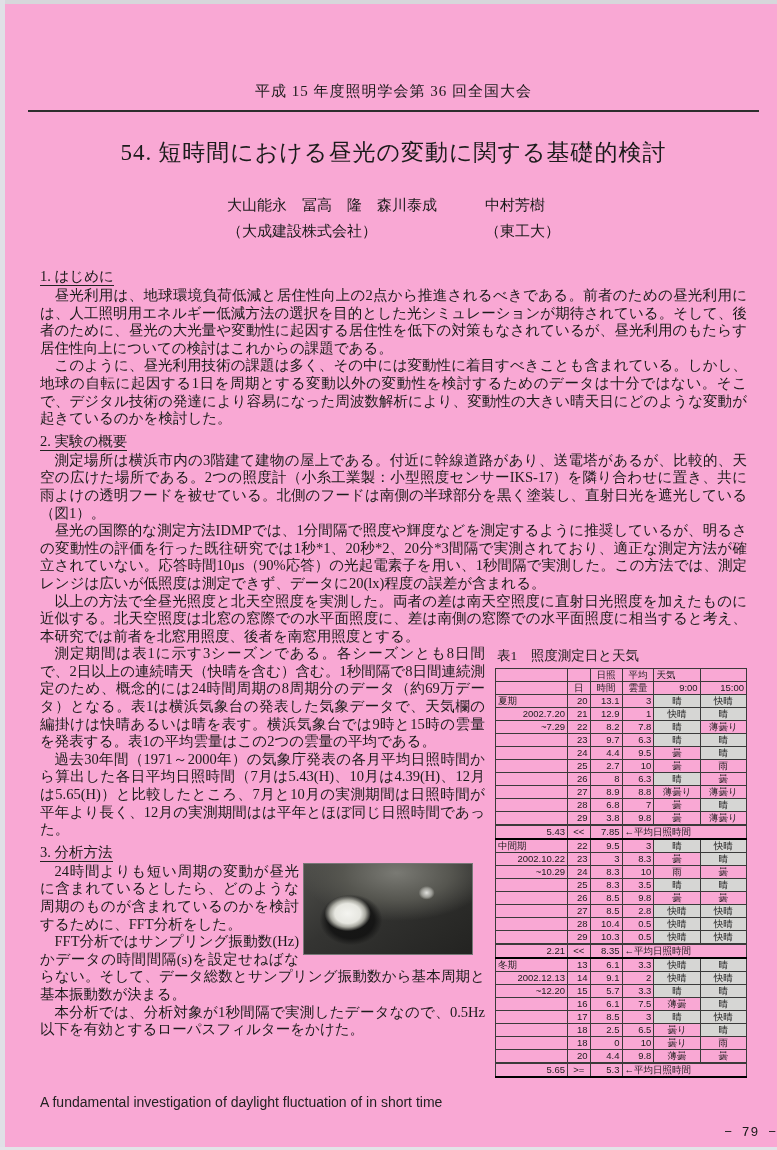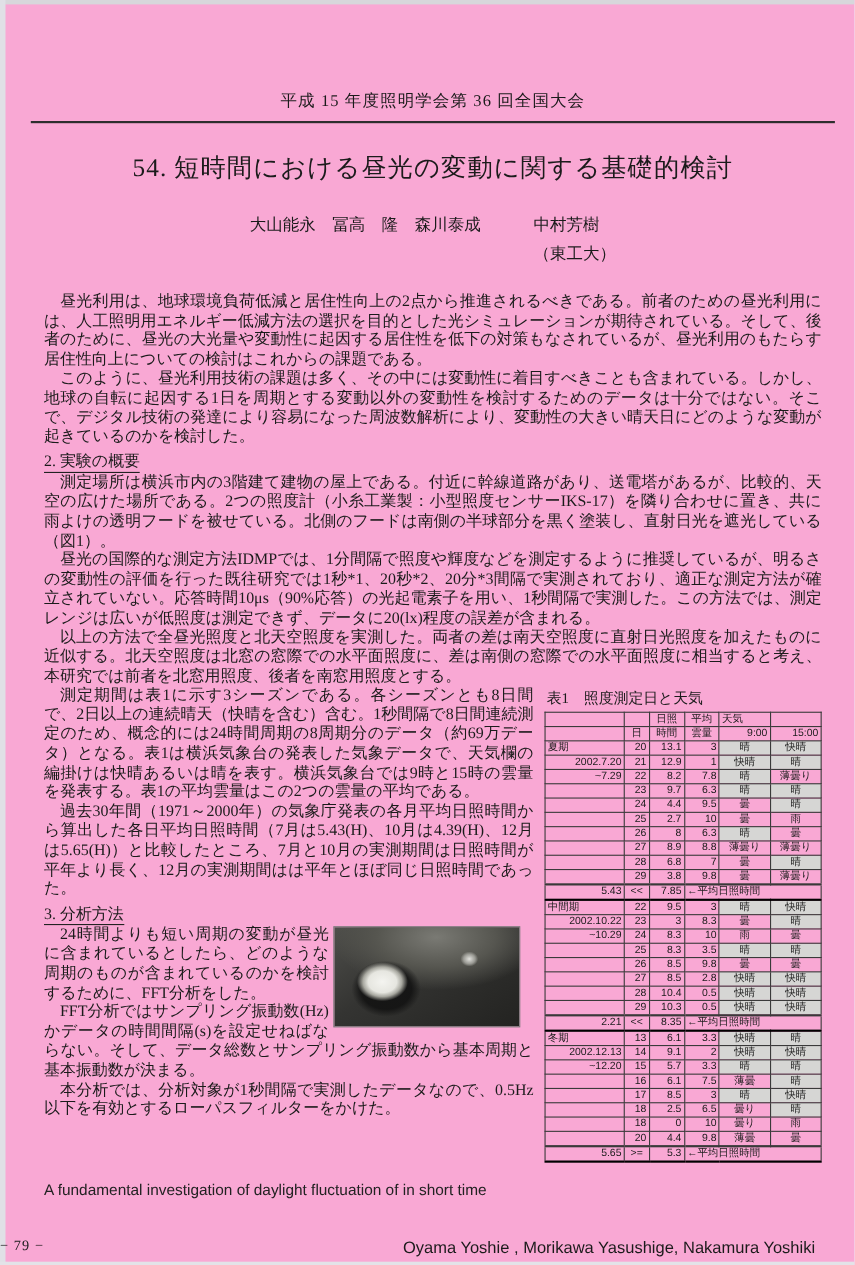--- a/index.html
+++ b/index.html
@@ -61,49 +61,51 @@
       radial-gradient(ellipse 13px 11px at 73% 32%, #e2e2de 0%, #9a9a94 40%, rgba(50,50,48,0) 62%),
       radial-gradient(ellipse 120px 60px at 55% 10%, #7a7a74 0%, #565650 45%, rgba(60,60,58,0) 80%),
       linear-gradient(145deg, #4e4e4a 0%, #343432 40%, #232321 100%);
   }
   .fig-caption{font-size:14.5px; line-height:20px; margin-top:8px; text-indent:0;}
   .fig-caption .cap2{padding-left:2px;}
   .fig-caption .cap3{padding-left:8px;}
 
   .eng-title{clear:both; padding-top:12px; font-family:"Liberation Sans","DejaVu Sans",sans-serif; font-size:14px; color:#222;}
   .eng-authors{margin-top:36px; text-align:right; padding-right:6px; font-family:"Liberation Sans","DejaVu Sans",sans-serif; font-size:15px;}
-  .page-number{position:absolute; bottom:10px; left:0; right:0; text-align:left; font-size:13px; letter-spacing:1px;}
+  .page-number{position:absolute; bottom:10px; left:0; right:0; text-align:right; font-size:13px; letter-spacing:1px;font-family:Liberation Mono, monospace;}
 </style>
 </head>
 <body>
 
 <div class="page">
   <div class="edge-top"></div>
   <div class="edge-left"></div>
   <div class="edge-bottom"></div>
 
   <div class="content">
 
     <div class="conf-header">平成 15 年度照明学会第 36 回全国大会</div>
     <hr class="rule">
 
     <h1 class="paper-title"><span class="num">54.</span><span>短時間における昼光の変動に関する基礎的検討</span></h1>
 
     <div class="authors">
       <div class="author-block">
         <div>大山能永　冨高　隆　森川泰成</div>
+        <div>（大成建設株式会社）</div>
       </div>
       <div class="author-block">
         <div>中村芳樹</div>
         <div>（東工大）</div>
       </div>
     </div>
 
     <div class="body-text">
 
+      <div class="sec-heading"><span>1. はじめに</span></div>
       <p class="para">昼光利用は、地球環境負荷低減と居住性向上の2点から推進されるべきである。前者のための昼光利用には、人工照明用エネルギー低減方法の選択を目的とした光シミュレーションが期待されている。そして、後者のために、昼光の大光量や変動性に起因する居住性を低下の対策もなされているが、昼光利用のもたらす居住性向上についての検討はこれからの課題である。</p>
       <p class="para">このように、昼光利用技術の課題は多く、その中には変動性に着目すべきことも含まれている。しかし、地球の自転に起因する1日を周期とする変動以外の変動性を検討するためのデータは十分ではない。そこで、デジタル技術の発達により容易になった周波数解析により、変動性の大きい晴天日にどのような変動が起きているのかを検討した。</p>
 
       <div class="sec-heading"><span>2. 実験の概要</span></div>
       <p class="para">測定場所は横浜市内の3階建て建物の屋上である。付近に幹線道路があり、送電塔があるが、比較的、天空の広けた場所である。2つの照度計（小糸工業製：小型照度センサーIKS-17）を隣り合わせに置き、共に雨よけの透明フードを被せている。北側のフードは南側の半球部分を黒く塗装し、直射日光を遮光している（図1）。</p>
       <p class="para">昼光の国際的な測定方法IDMPでは、1分間隔で照度や輝度などを測定するように推奨しているが、明るさの変動性の評価を行った既往研究では1秒*1、20秒*2、20分*3間隔で実測されており、適正な測定方法が確立されていない。応答時間10μs（90%応答）の光起電素子を用い、1秒間隔で実測した。この方法では、測定レンジは広いが低照度は測定できず、データに20(lx)程度の誤差が含まれる。</p>
       <p class="para">以上の方法で全昼光照度と北天空照度を実測した。両者の差は南天空照度に直射日光照度を加えたものに近似する。北天空照度は北窓の窓際での水平面照度に、差は南側の窓際での水平面照度に相当すると考え、本研究では前者を北窓用照度、後者を南窓用照度とする。</p>
 
       <aside class="table1-wrap">
         <div class="table1-title">表1　照度測定日と天気</div>

